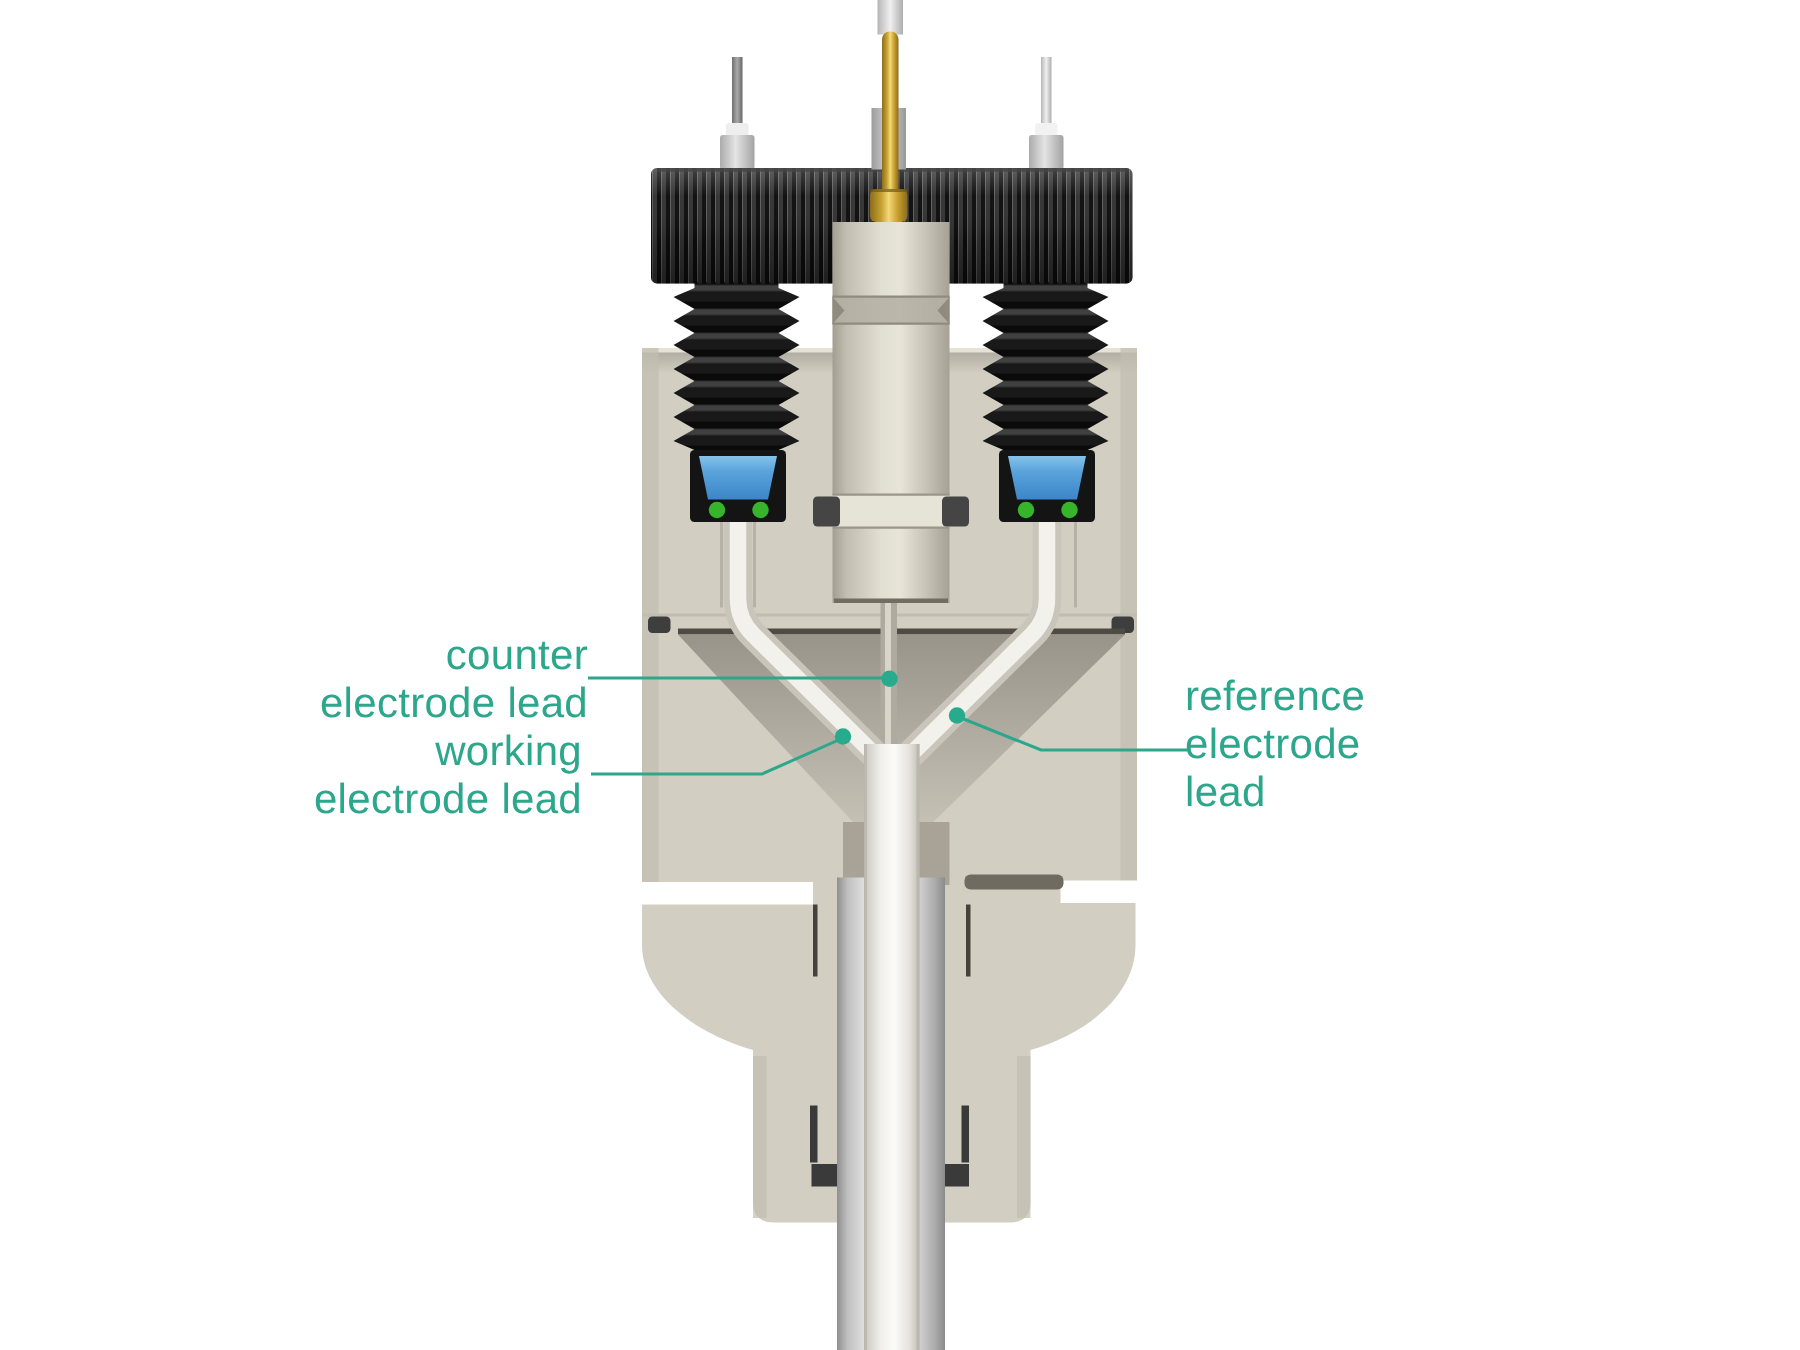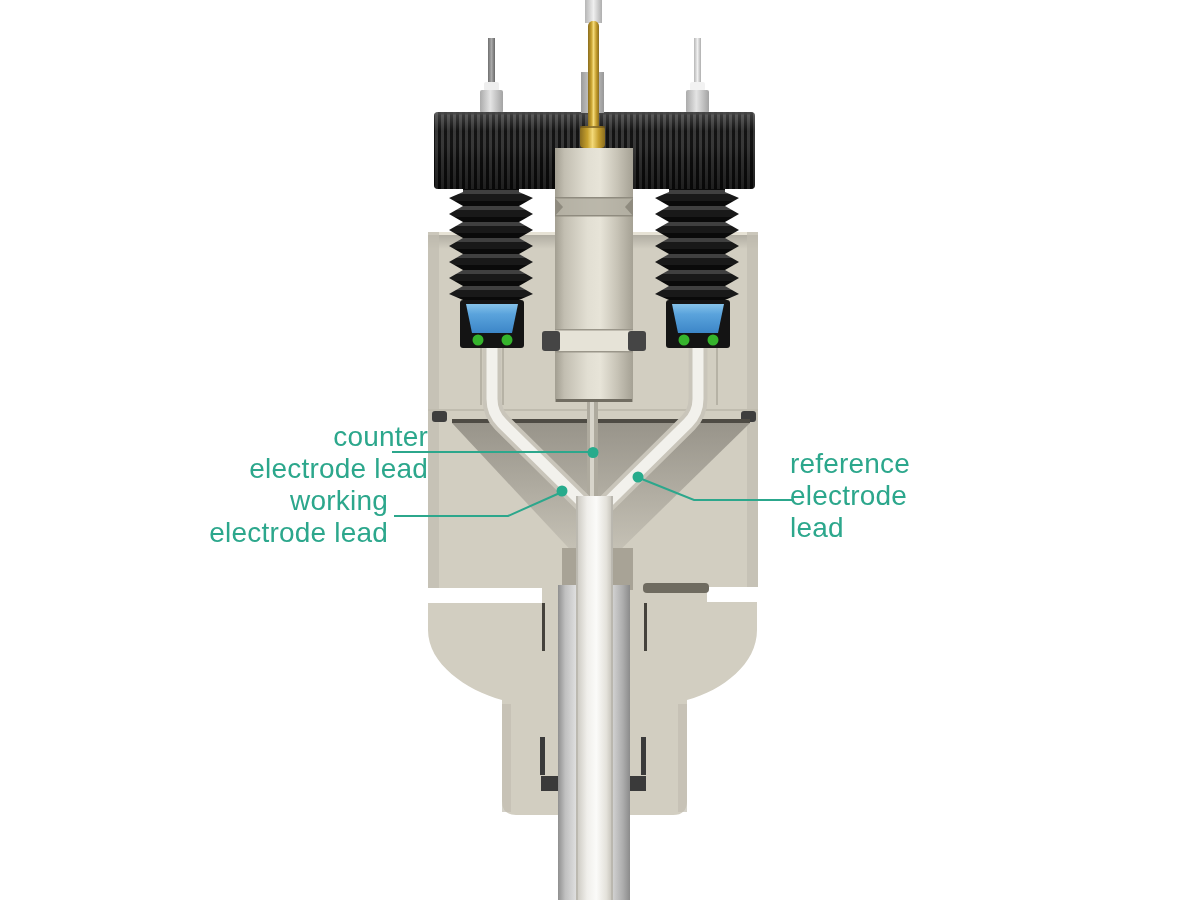--- a/index.html
+++ b/index.html
@@ -229,21 +229,21 @@
   <g>
     <path class="leader" d="M392,452 H588"></path>
     <circle class="leader-dot" cx="593" cy="452.5" r="5.5"></circle>
     <path class="leader" d="M394,516 H508 L562,492"></path>
     <circle class="leader-dot" cx="562" cy="491" r="5.5"></circle>
     <path class="leader" d="M793,500 H694 L638,477.5"></path>
     <circle class="leader-dot" cx="638" cy="477" r="5.5"></circle>
   </g>
 </svg>
 
-<div class="label right-align" style="right:772px;top:421px;">
+<div class="label right-align" style="right:808px;top:421px;">
   <div>counter</div>
   <div>electrode lead</div>
 </div>
 <div class="label right-align" style="right:812px;top:485px;">
   <div>working</div>
   <div>electrode lead</div>
 </div>
 <div class="label" style="left:790px;top:448px;">
   <div>reference</div>
   <div>electrode</div>

